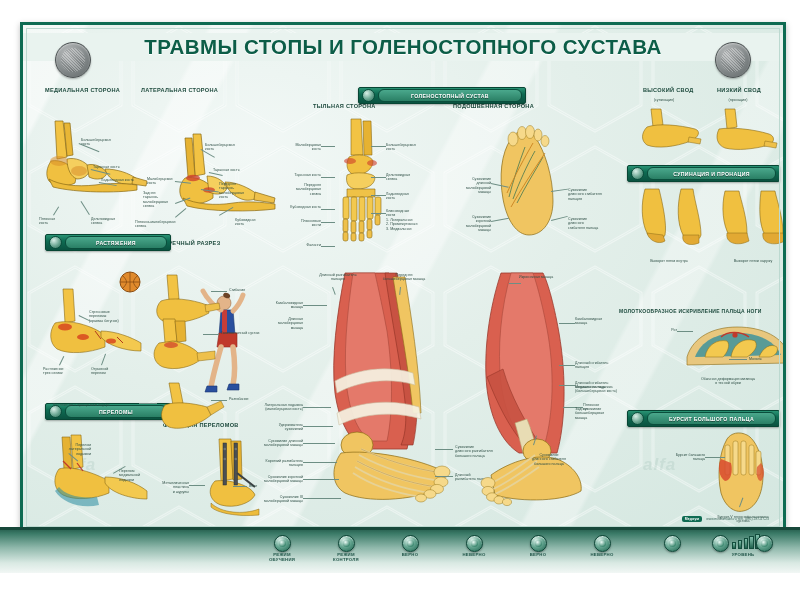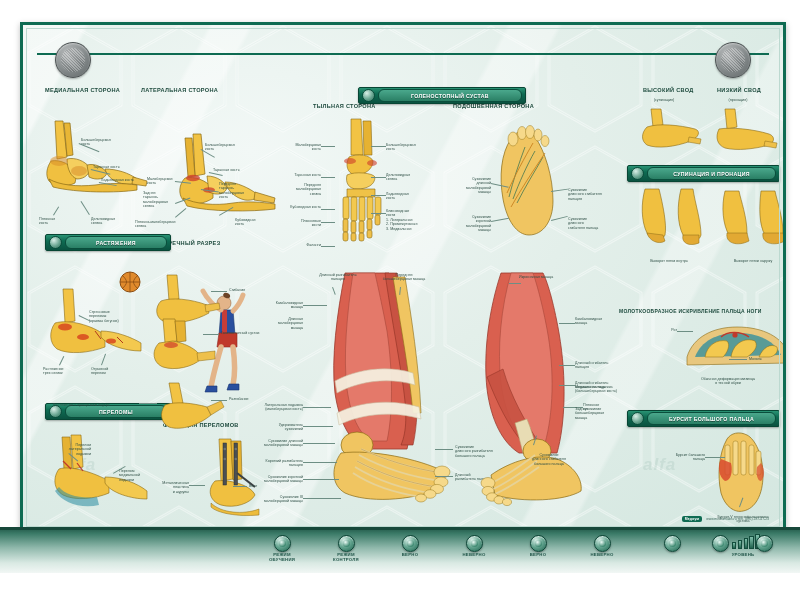--- a/index.html
+++ b/index.html
@@ -161,20 +161,21 @@
       </svg>
     </div>
     <div class="diagwash"></div>
 
     <div class="wm" style="left:40px;top:430px;">alfa</div>
     <div class="wm" style="left:330px;top:455px;">alfa</div>
     <div class="wm" style="left:620px;top:430px;">alfa</div>
 
     <div class="header">
       <div class="hrule"></div>
+      <div class="title">ТРАВМЫ СТОПЫ И ГОЛЕНОСТОПНОГО СУСТАВА</div>
       <div class="hbtn l"></div>
       <div class="hbtn r"></div>
     </div>
 
     <div class="cap" style="left:22px;top:62px;">МЕДИАЛЬНАЯ СТОРОНА</div>
     <div class="cap" style="left:118px;top:62px;">ЛАТЕРАЛЬНАЯ СТОРОНА</div>
     <div class="cap" style="left:290px;top:78px;">ТЫЛЬНАЯ СТОРОНА</div>
     <div class="cap" style="left:430px;top:78px;">ПОДОШВЕННАЯ СТОРОНА</div>
     <div class="cap" style="left:620px;top:62px;">ВЫСОКИЙ СВОД</div>
     <div class="cap" style="left:694px;top:62px;">НИЗКИЙ СВОД</div>

